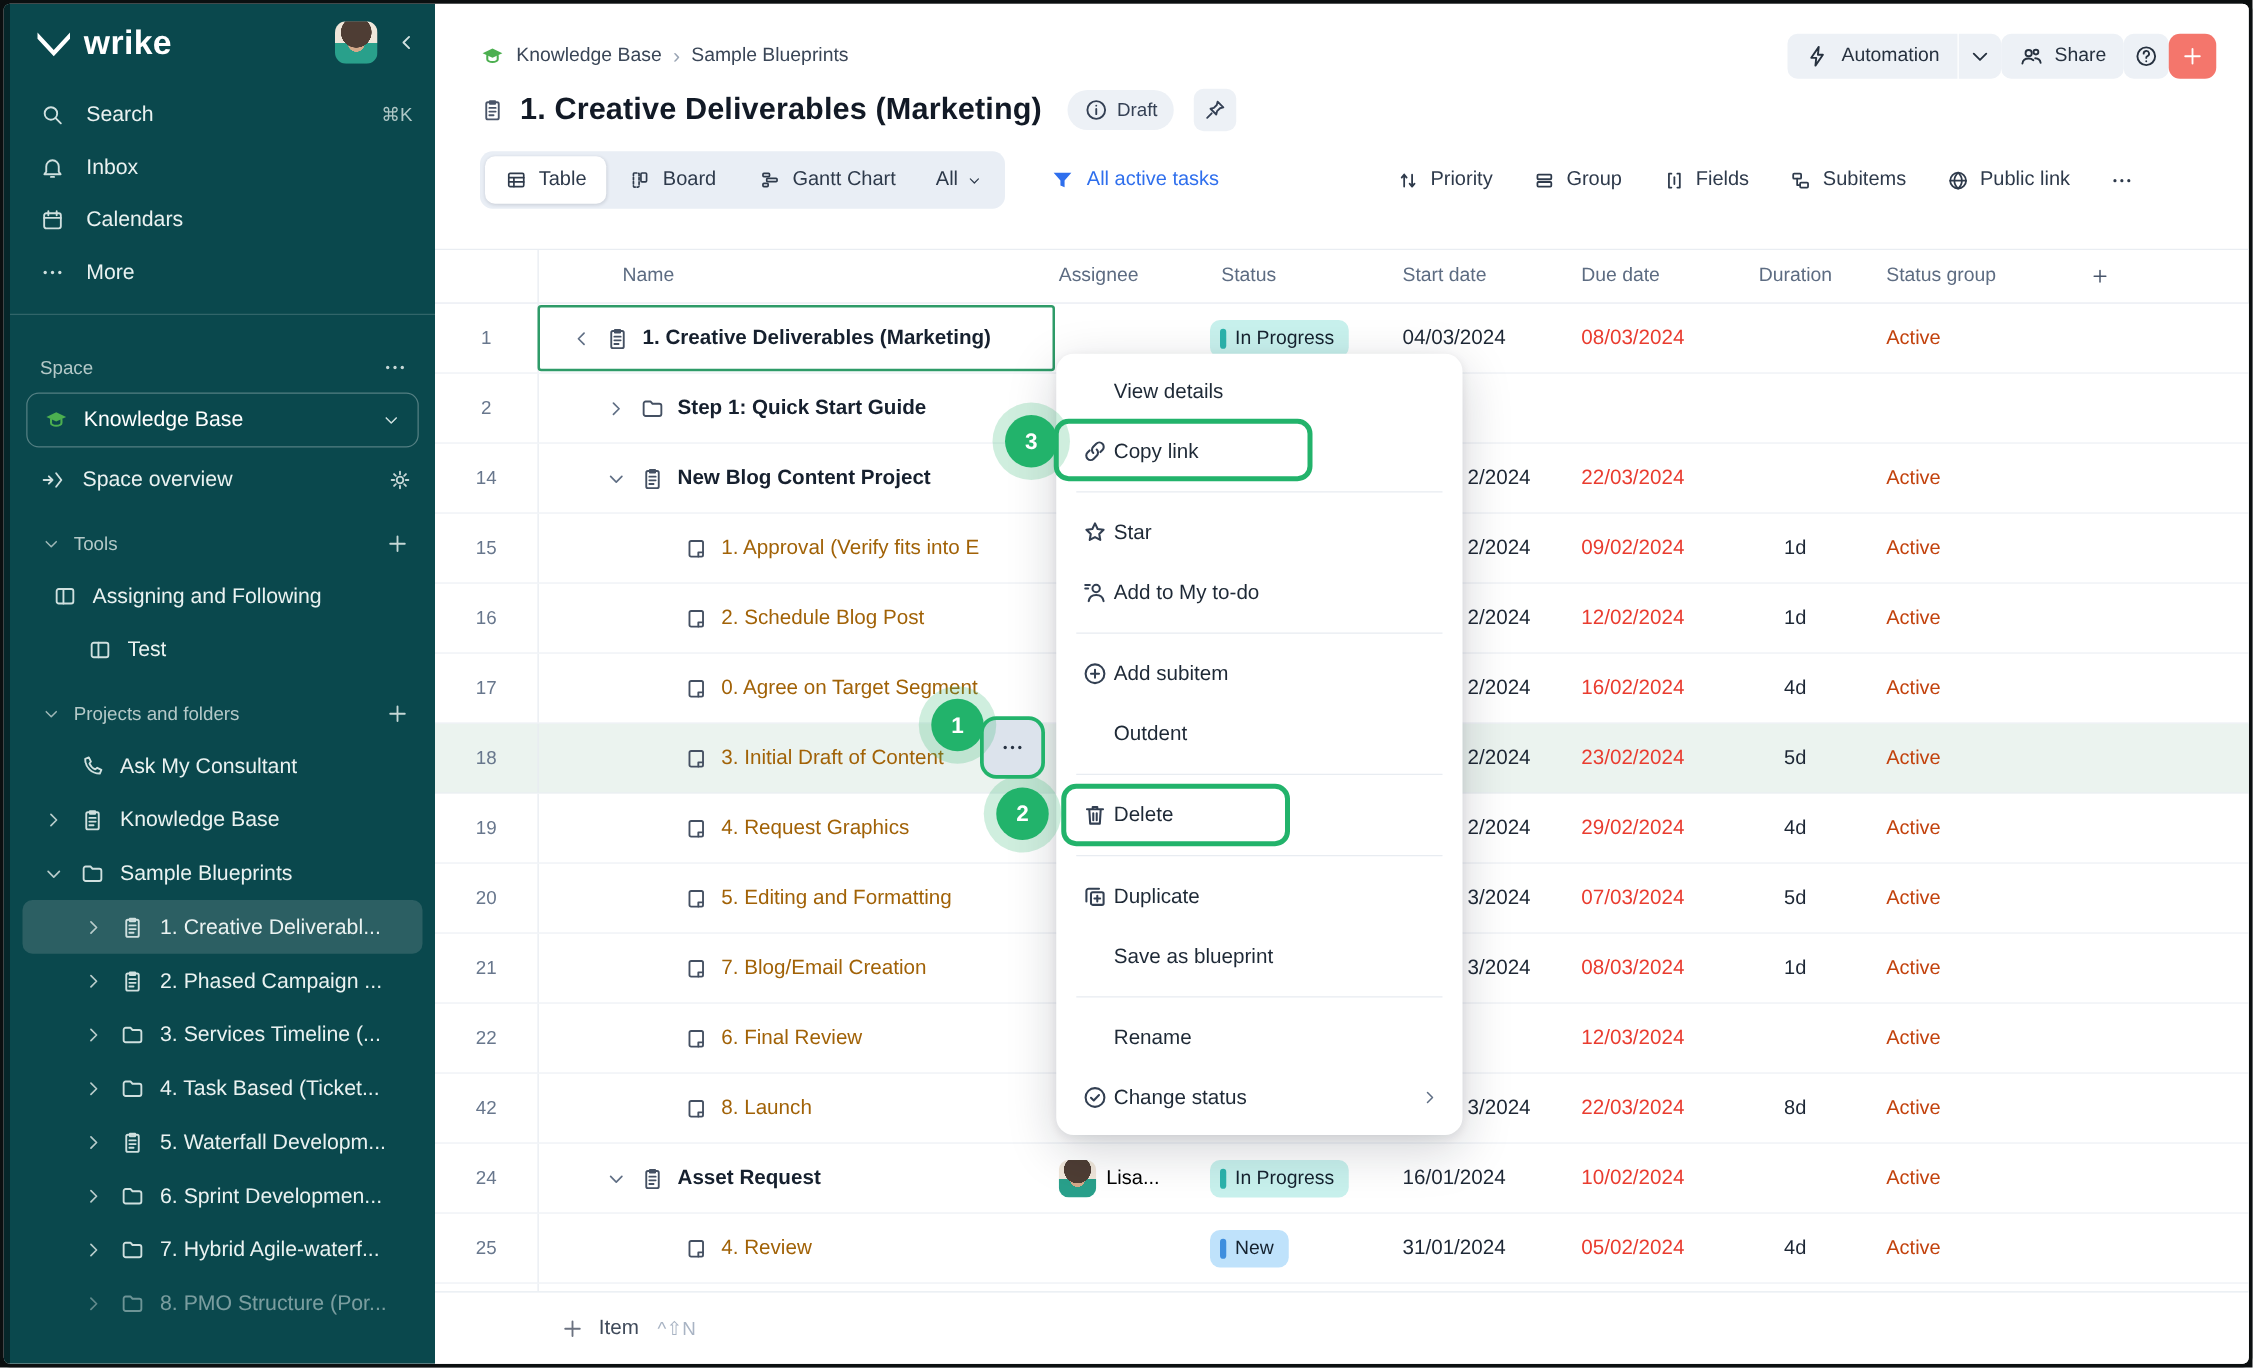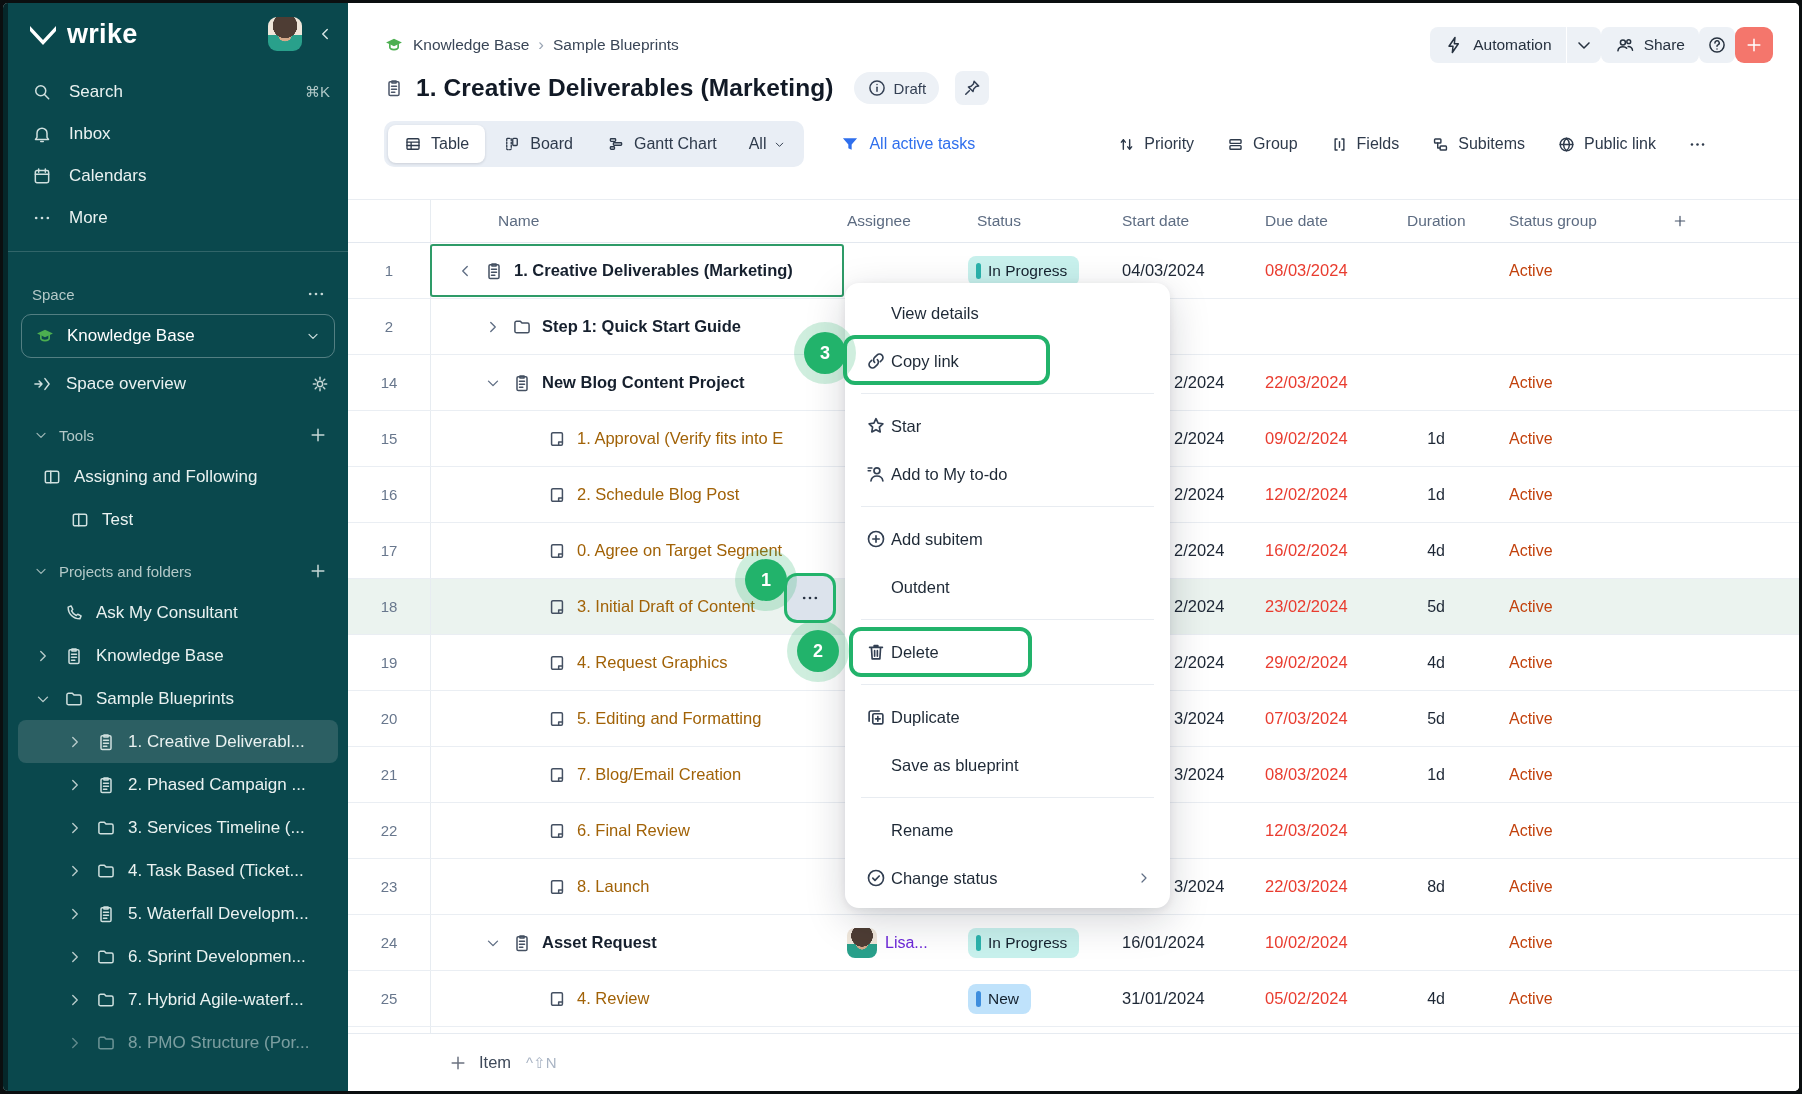--- a/index.html
+++ b/index.html
@@ -104,21 +104,21 @@
   .trow.hl{background:#EBF3EF;}
   .c-num{width:82px;justify-content:center;color:#68778D;font-size:15px;}
   .c-name{width:415px;border-left:1px solid #E7ECF1;overflow:hidden;white-space:nowrap;font-size:16.5px;color:#a16207;gap:10px;}
   .c-name.lv0{padding-left:25px;}
   .c-name.lv1{padding-left:53px;}
   .c-name.lv2{padding-left:116px;}
   .c-name.b{font-weight:bold;color:#16202E;}
   .c-name .chev{width:18px;height:18px;flex:none;color:#5F6E84;}
   .c-name .chev svg{width:16px;height:16px;}
   .c-name .ric{width:20px;height:20px;flex:none;color:#445062;}
-  .c-assignee{width:120px;gap:8px;font-size:16px;color:#6d28d9;overflow:hidden;}
+  .c-assignee{width:120px;gap:8px;font-size:16px;color:#000000;overflow:hidden;}
   .mini-avatar{width:30px;height:30px;border-radius:8px;flex:none;margin-left:2px;
     background:
       radial-gradient(circle at 50% 26%, #4e3d34 0 40%, rgba(0,0,0,0) 41%),
       radial-gradient(circle at 50% 52%, #d4a98a 0 27%, rgba(0,0,0,0) 28%),
       linear-gradient(180deg,#efe6da 0 52%,#29a08b 52%);}
   .c-status{width:145px;padding-left:3px;}
   .c-start{width:143px;padding-left:12px;font-size:16.5px;color:#1D2735;}
   .c-start.partial{padding-left:64px;}
   .c-due{width:140px;padding-left:12px;font-size:16.5px;color:var(--red);}
   .c-dur{width:65px;justify-content:flex-end;padding-right:13px;font-size:16px;color:#1D2735;}
@@ -778,21 +778,21 @@
               <span>6. Final Review</span>
             </div>
             <div class="td c-assignee"></div>
             <div class="td c-status"></div>
             <div class="td c-start"></div>
             <div class="td c-due">12/03/2024</div>
             <div class="td c-dur"></div>
             <div class="td c-group">Active</div>
           </div>
           <div class="trow">
-            <div class="td c-num">23</div>
+            <div class="td c-num">42</div>
             <div class="td c-name lv2">
               <span class="ric"><svg viewBox="0 0 24 24" fill="none" stroke="currentColor" stroke-width="1.8" stroke-linecap="round" stroke-linejoin="round" style="width:100%;height:100%">
                   <rect x="5.5" y="4.5" width="13" height="15" rx="1.5"></rect>
                   <path d="M14 19.5v-4h4.5"></path>
                 </svg></span>
               <span>8. Launch</span>
             </div>
             <div class="td c-assignee"></div>
             <div class="td c-status"></div>
             <div class="td c-start partial">3/2024</div>

